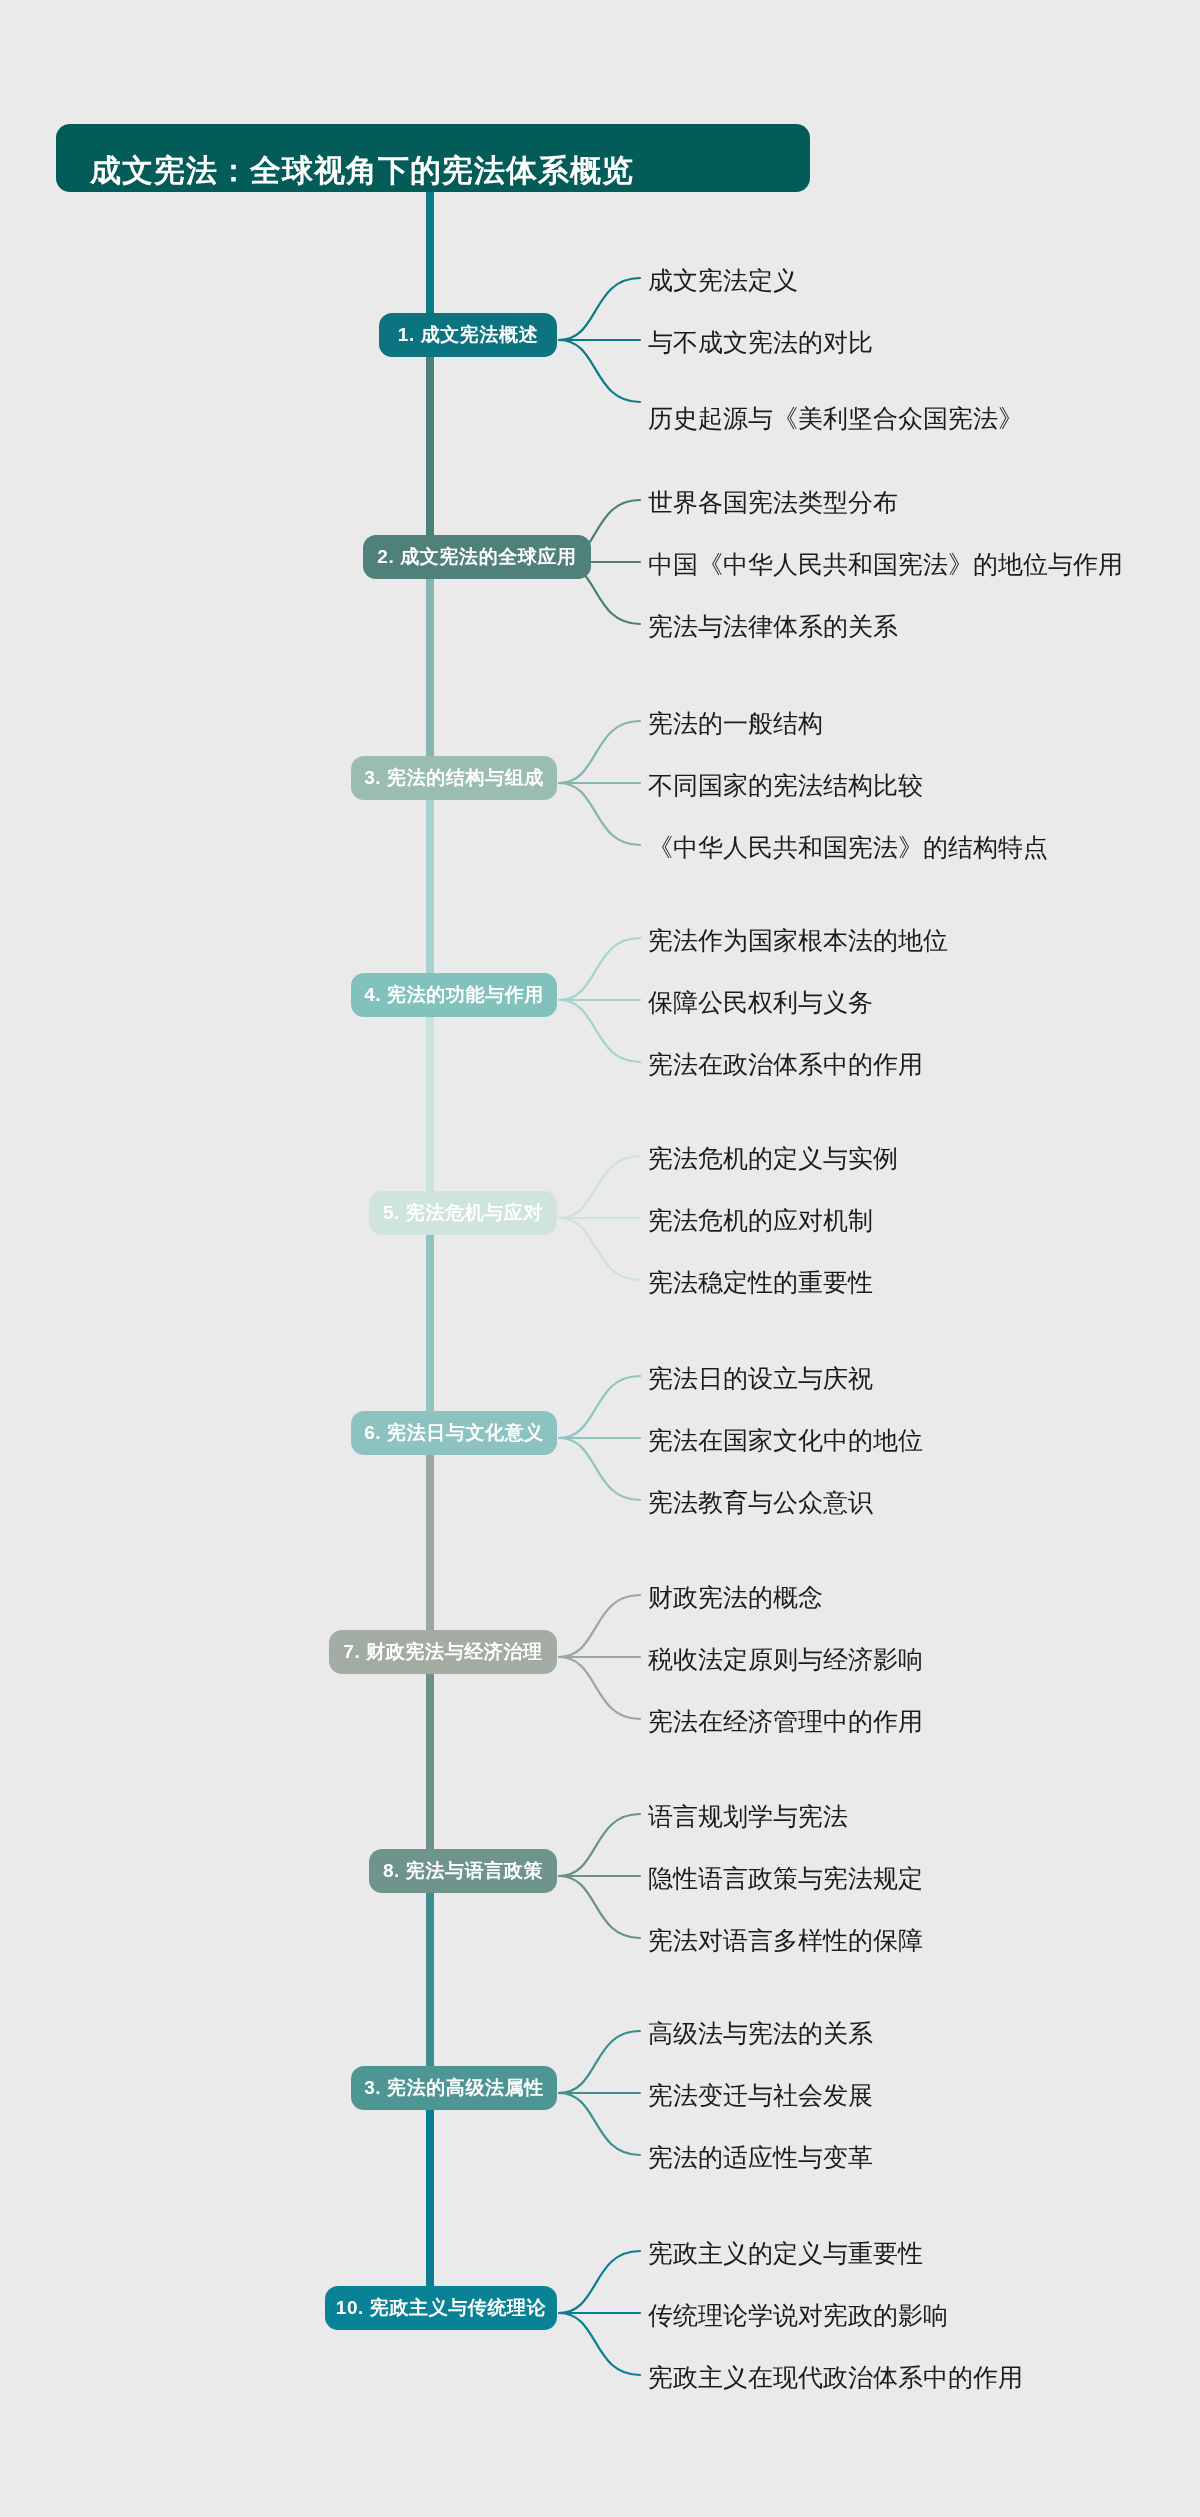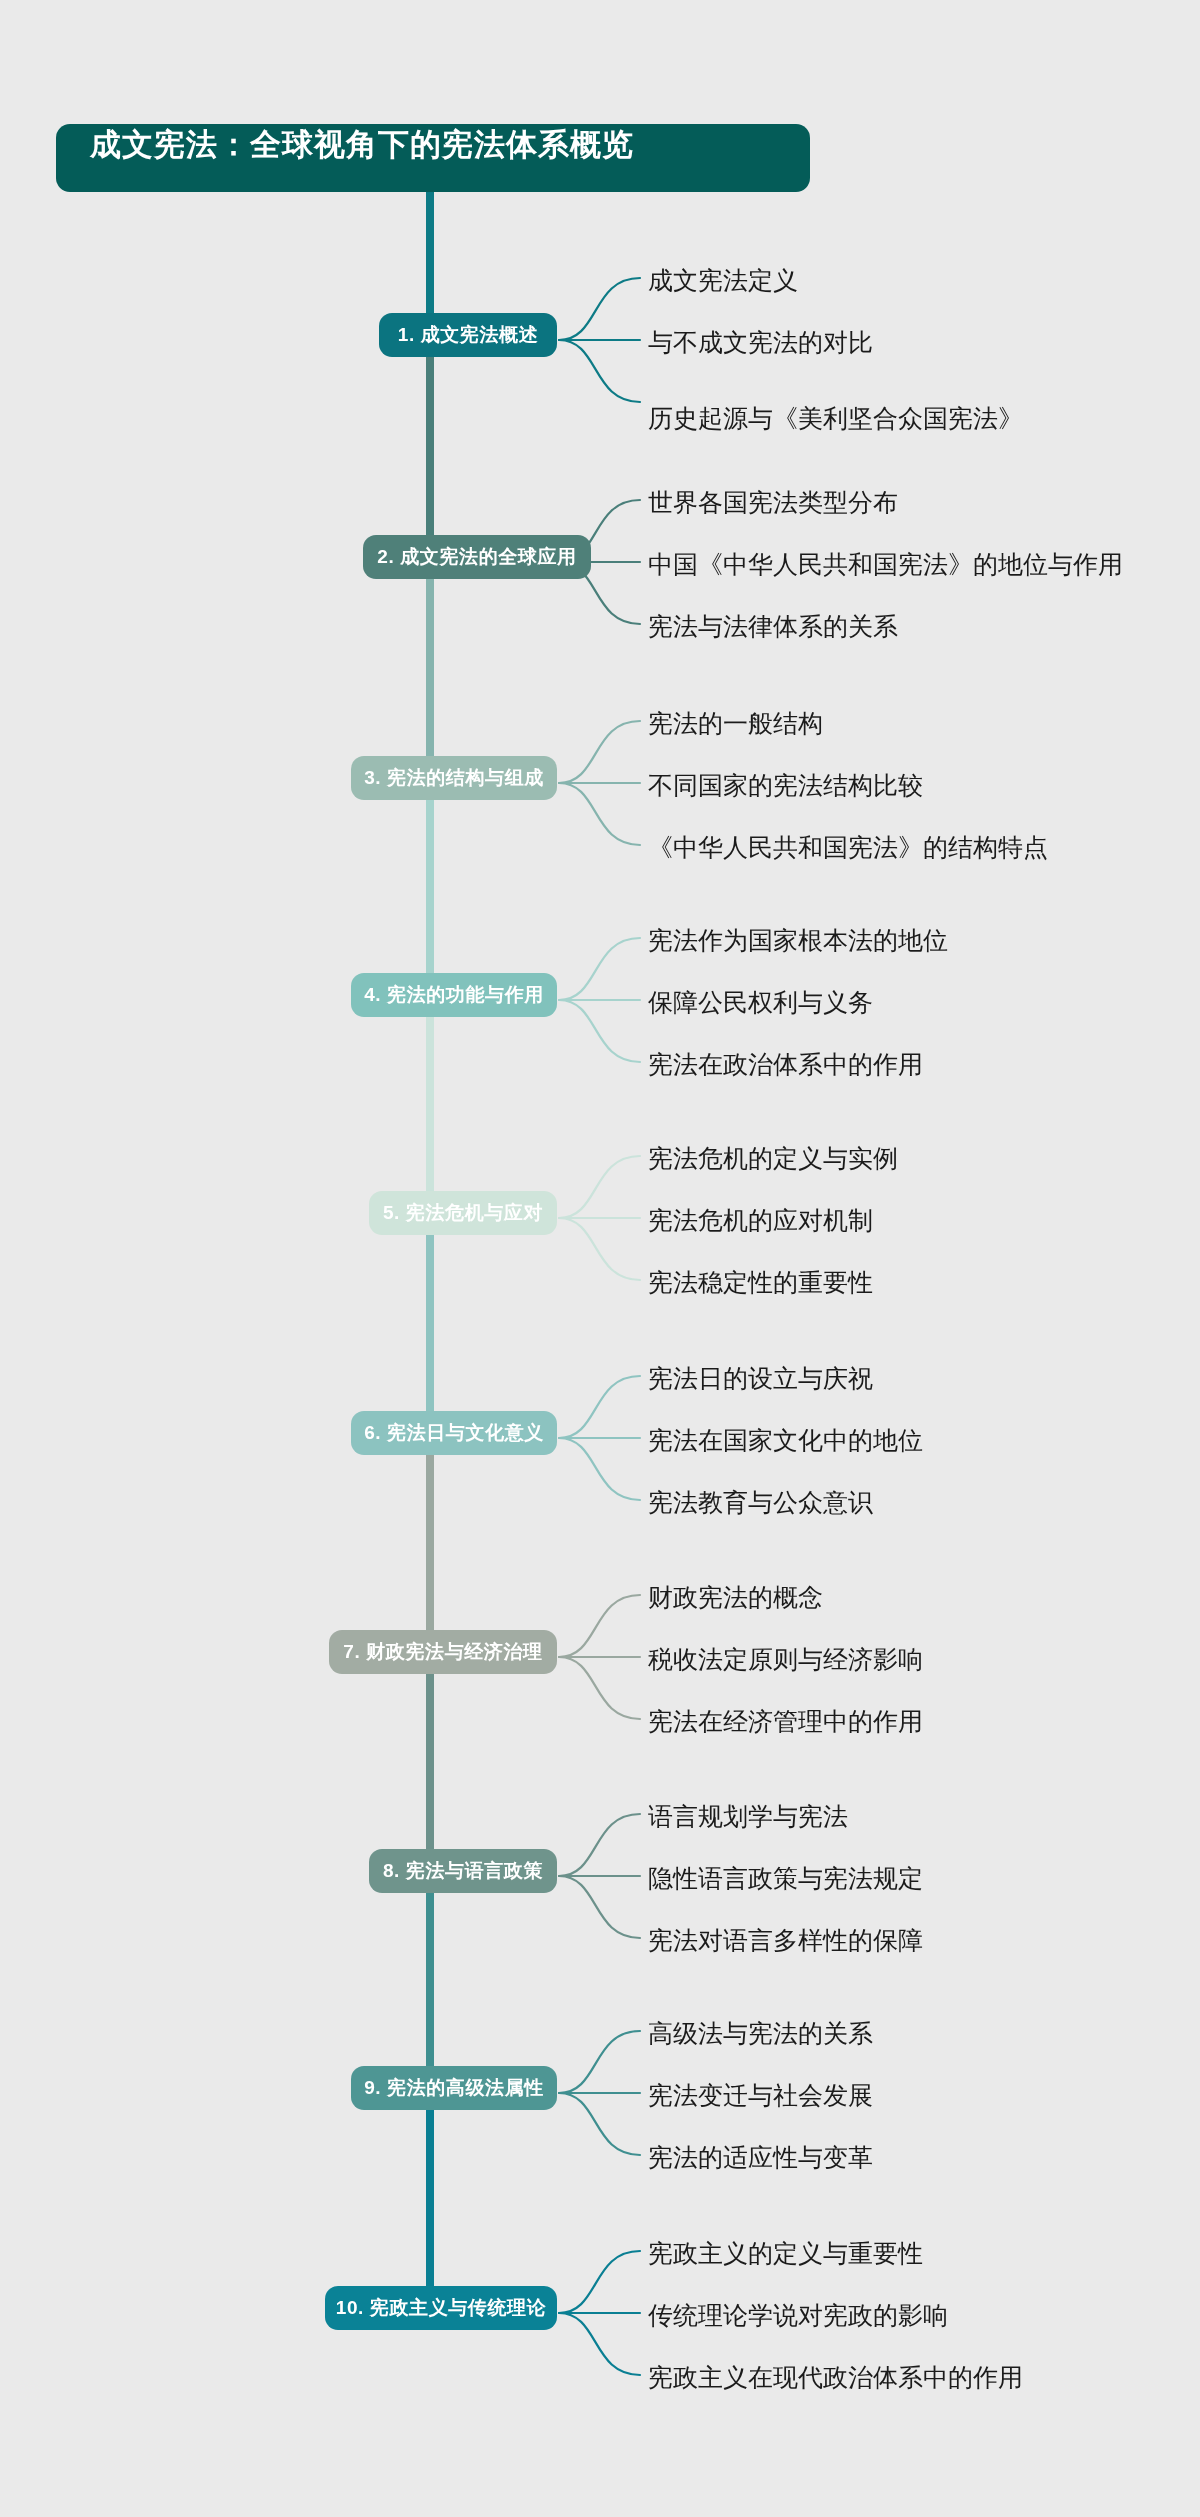--- a/index.html
+++ b/index.html
@@ -13,21 +13,21 @@
   }
   #canvas { position:absolute; left:0; top:0; width:1200px; height:2517px; }
   #svg-layer { position:absolute; left:0; top:0; width:1200px; height:2517px; }
 
   .title-pill {
     position:absolute;
     left:56px; top:124px;
     width:754px; height:68px;
     background:#045c58;
     border-radius:14px;
-    display:flex; align-items:flex-start;
+    display:flex; align-items:flex-end;
     padding-left:34px;
     z-index:5;
   }
   .title-text {
     color:#ffffff;
     font-size:31px;
     font-weight:bold;
     letter-spacing:1px;
     white-space:nowrap;
   }
@@ -151,21 +151,21 @@
       <div class="leaf" style="left: 648px; top: 1581px;">财政宪法的概念</div>
       <div class="leaf" style="left: 648px; top: 1643px;">税收法定原则与经济影响</div>
       <div class="leaf" style="left: 648px; top: 1705px;">宪法在经济管理中的作用</div>
       <div class="node" style="background: rgb(111, 148, 140); width: 188px; left: 369px; top: 1849px;">
         <span class="node-label">8. 宪法与语言政策</span>
       </div>
       <div class="leaf" style="left: 648px; top: 1800px;">语言规划学与宪法</div>
       <div class="leaf" style="left: 648px; top: 1862px;">隐性语言政策与宪法规定</div>
       <div class="leaf" style="left: 648px; top: 1924px;">宪法对语言多样性的保障</div>
       <div class="node" style="background: rgb(78, 150, 148); width: 206px; left: 351px; top: 2066px;">
-        <span class="node-label">9. 宪法的高级法属性</span>
+        <span class="node-label">3. 宪法的高级法属性</span>
       </div>
       <div class="leaf" style="left: 648px; top: 2017px;">高级法与宪法的关系</div>
       <div class="leaf" style="left: 648px; top: 2079px;">宪法变迁与社会发展</div>
       <div class="leaf" style="left: 648px; top: 2141px;">宪法的适应性与变革</div>
       <div class="node" style="background: rgb(10, 130, 150); width: 232px; left: 325px; top: 2286px;">
         <span class="node-label">10. 宪政主义与传统理论</span>
       </div>
       <div class="leaf" style="left: 648px; top: 2237px;">宪政主义的定义与重要性</div>
       <div class="leaf" style="left: 648px; top: 2299px;">传统理论学说对宪政的影响</div>
       <div class="leaf" style="left: 648px; top: 2361px;">宪政主义在现代政治体系中的作用</div>

